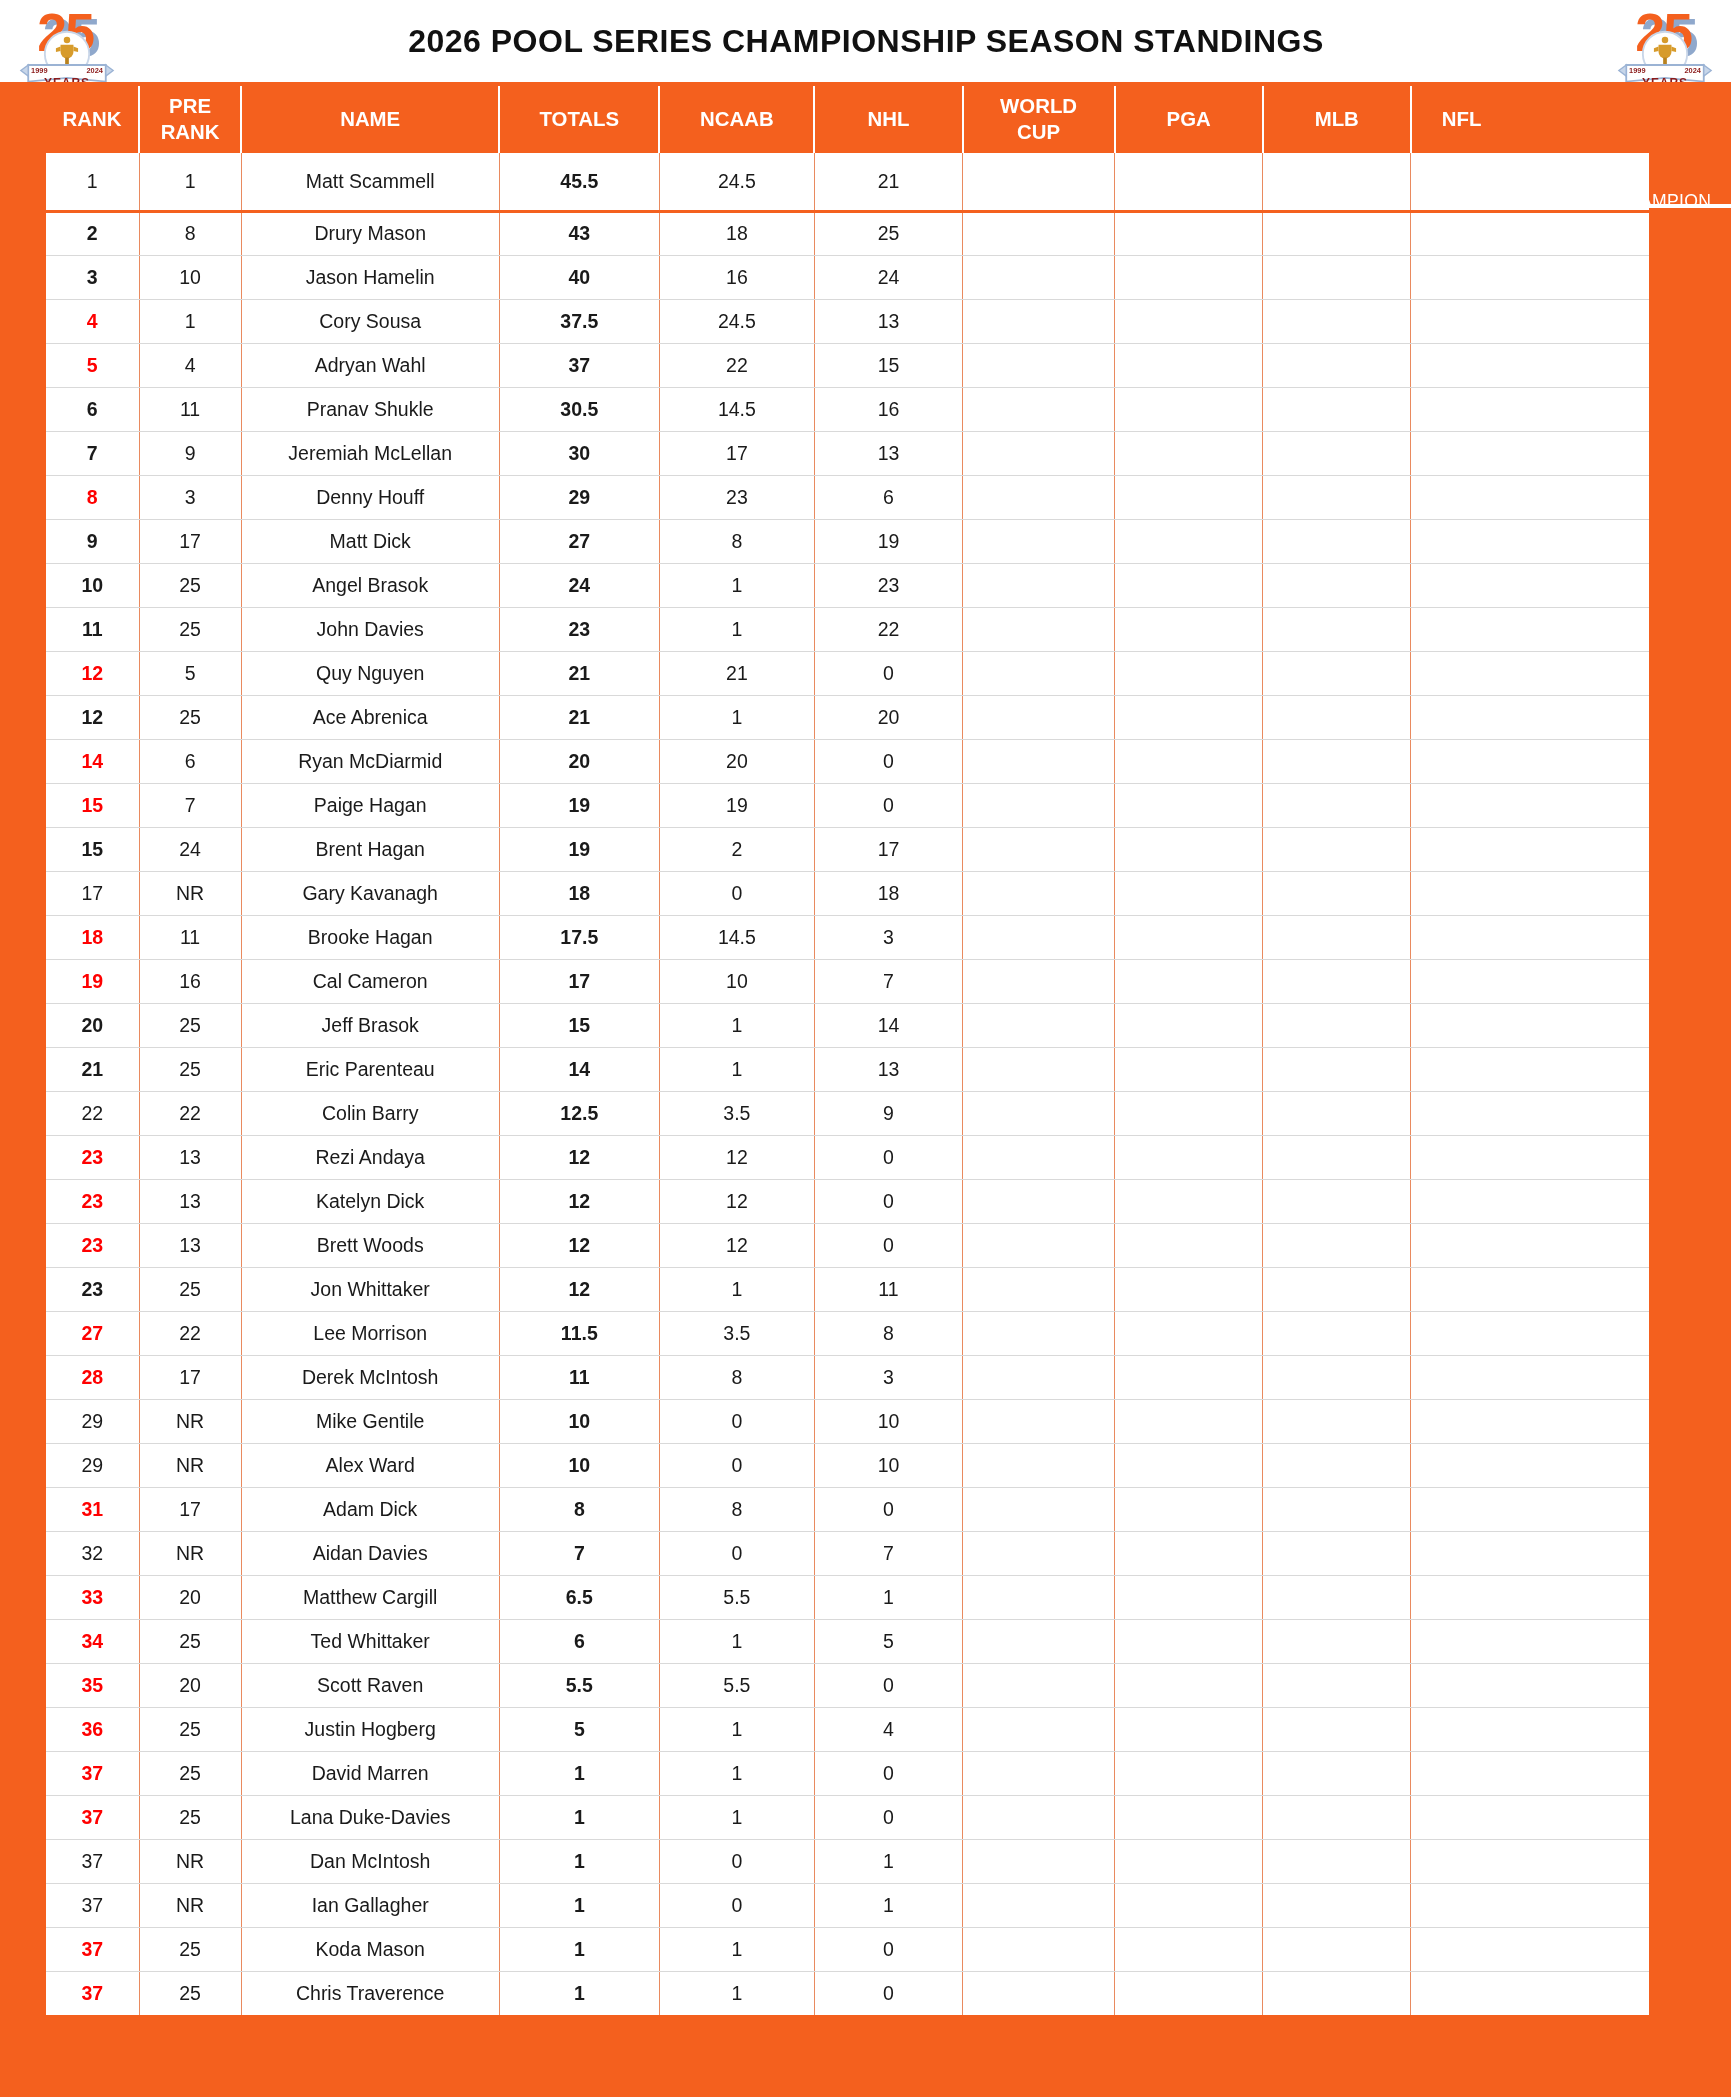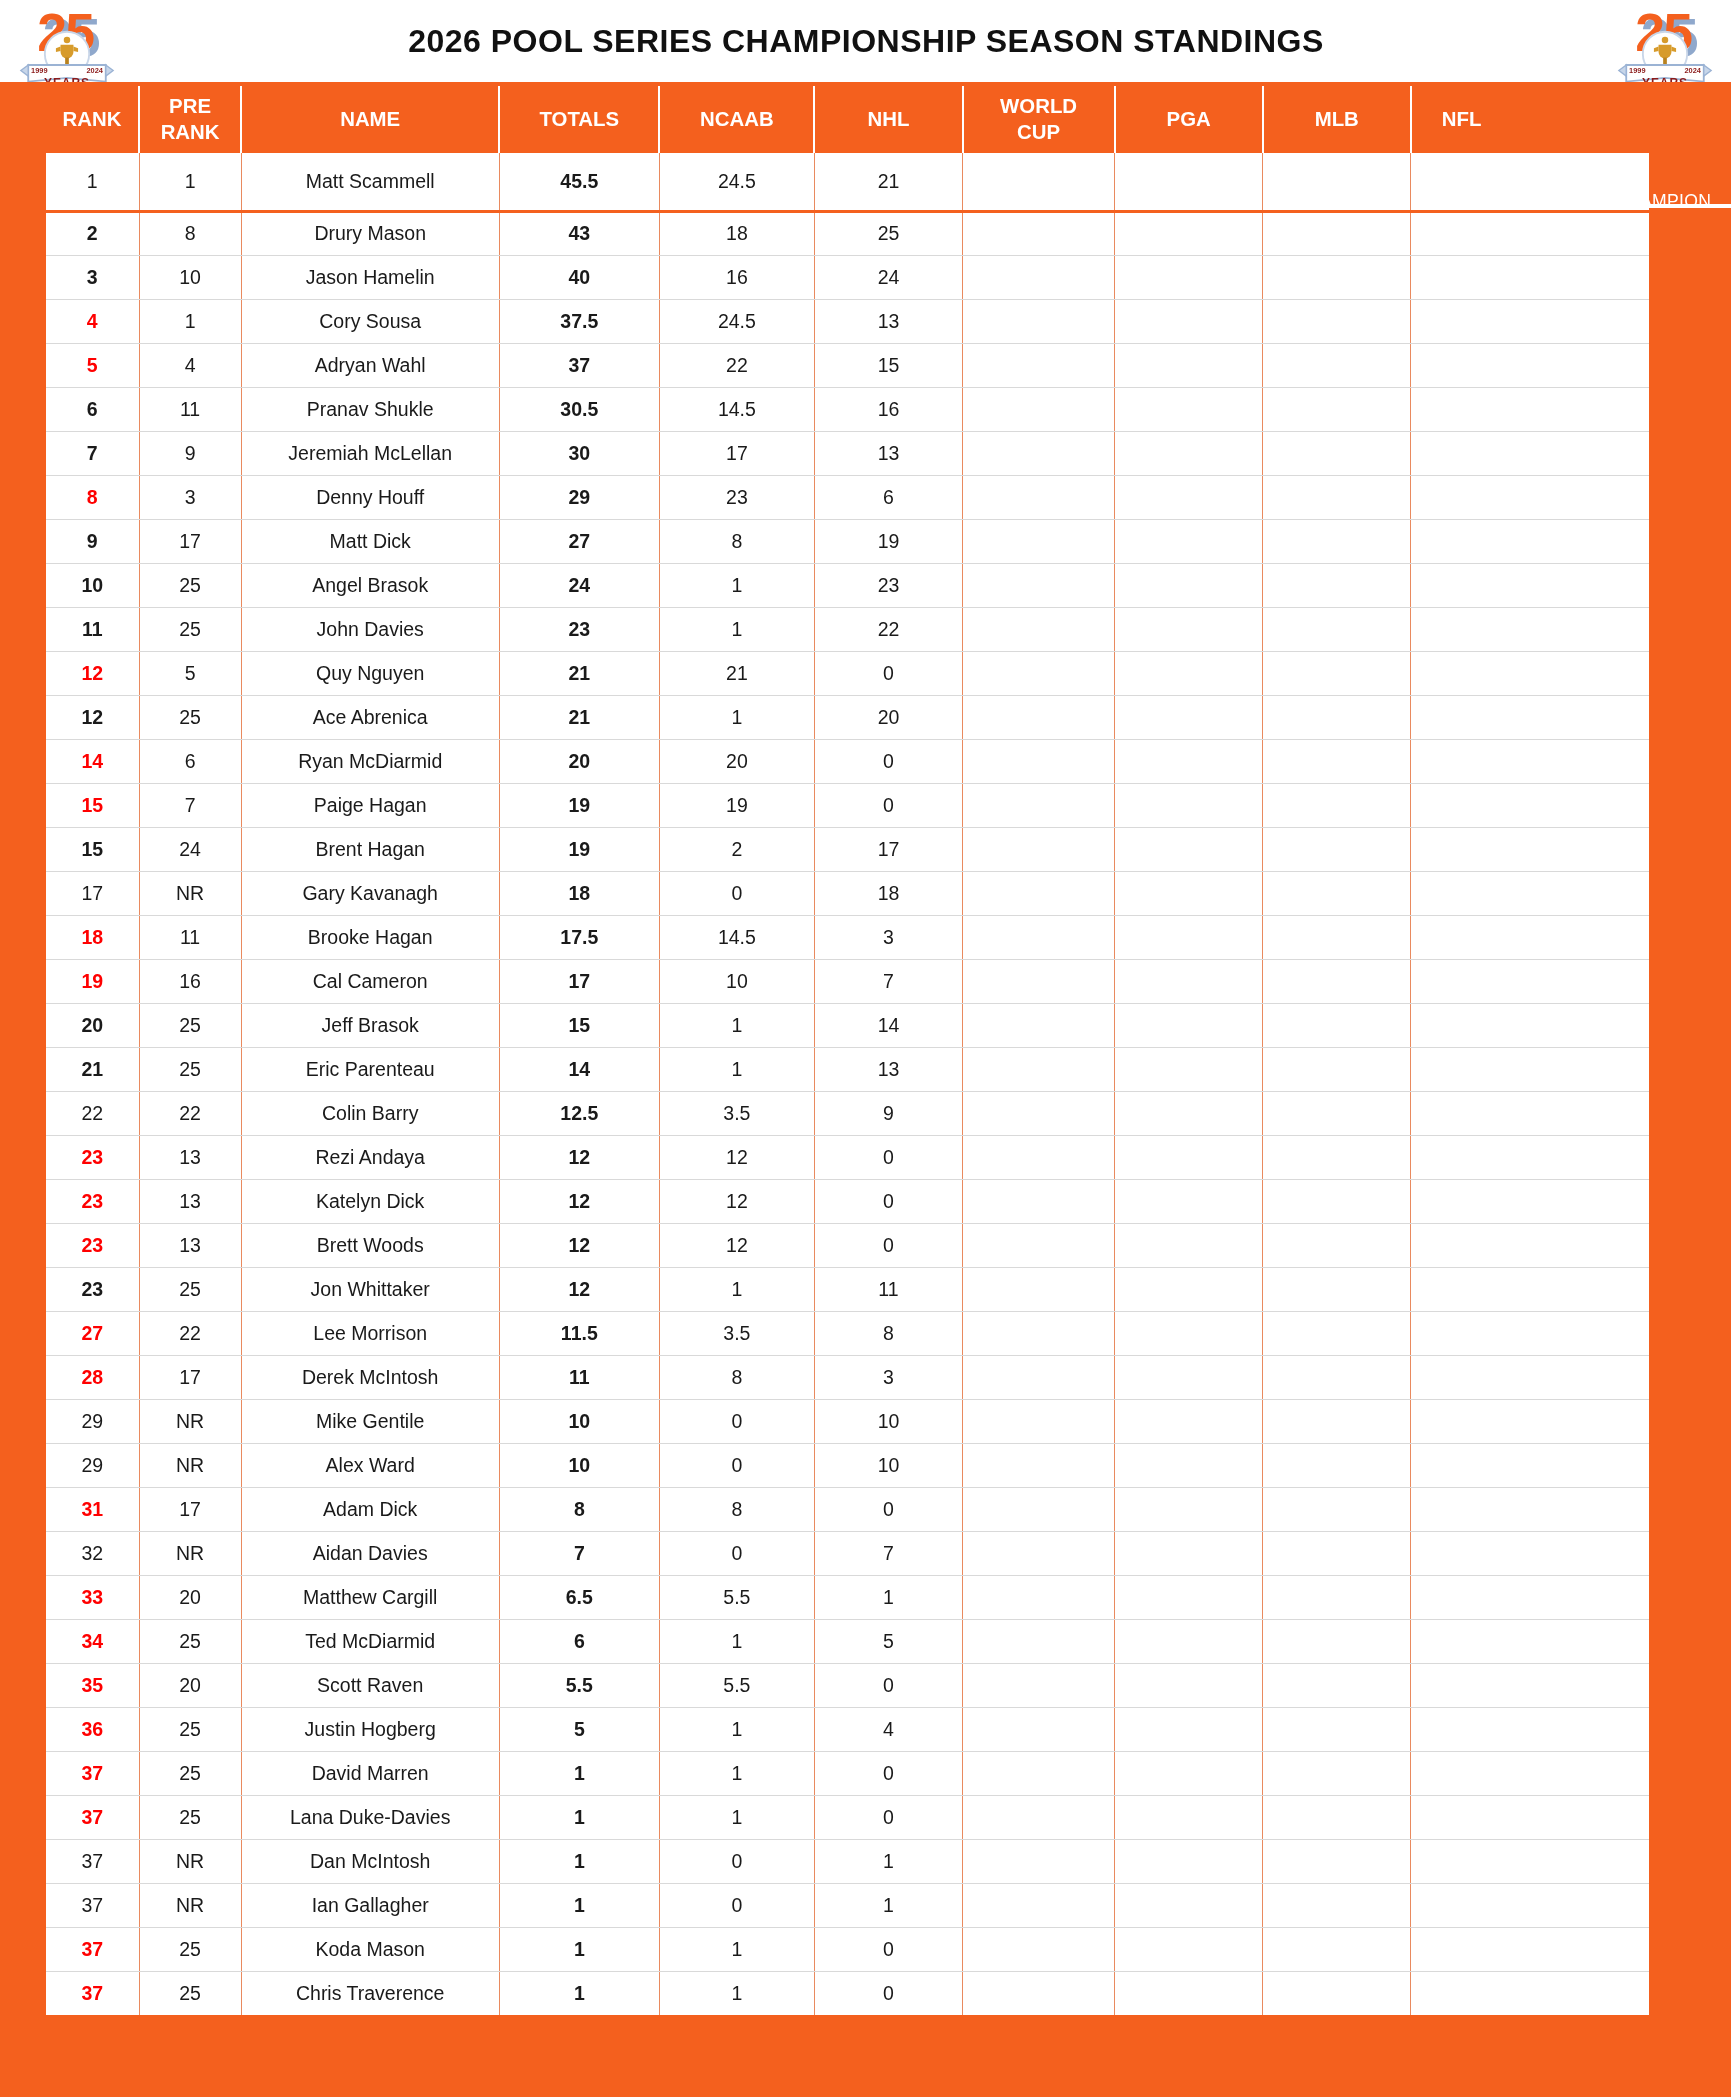--- a/index.html
+++ b/index.html
@@ -632,21 +632,21 @@
           <td class="c-ncaab">5.5</td>
           <td class="c-nhl">1</td>
           <td class="c-wc"></td>
           <td class="c-pga"></td>
           <td class="c-mlb"></td>
           <td class="c-nfl"></td>
         </tr>
         <tr>
           <td class="c-rank down">34</td>
           <td class="c-pre">25</td>
-          <td class="c-name">Ted McDiarmid</td>
+          <td class="c-name">Ted Whittaker</td>
           <td class="c-total">6</td>
           <td class="c-ncaab">1</td>
           <td class="c-nhl">5</td>
           <td class="c-wc"></td>
           <td class="c-pga"></td>
           <td class="c-mlb"></td>
           <td class="c-nfl"></td>
         </tr>
         <tr>
           <td class="c-rank down">35</td>

